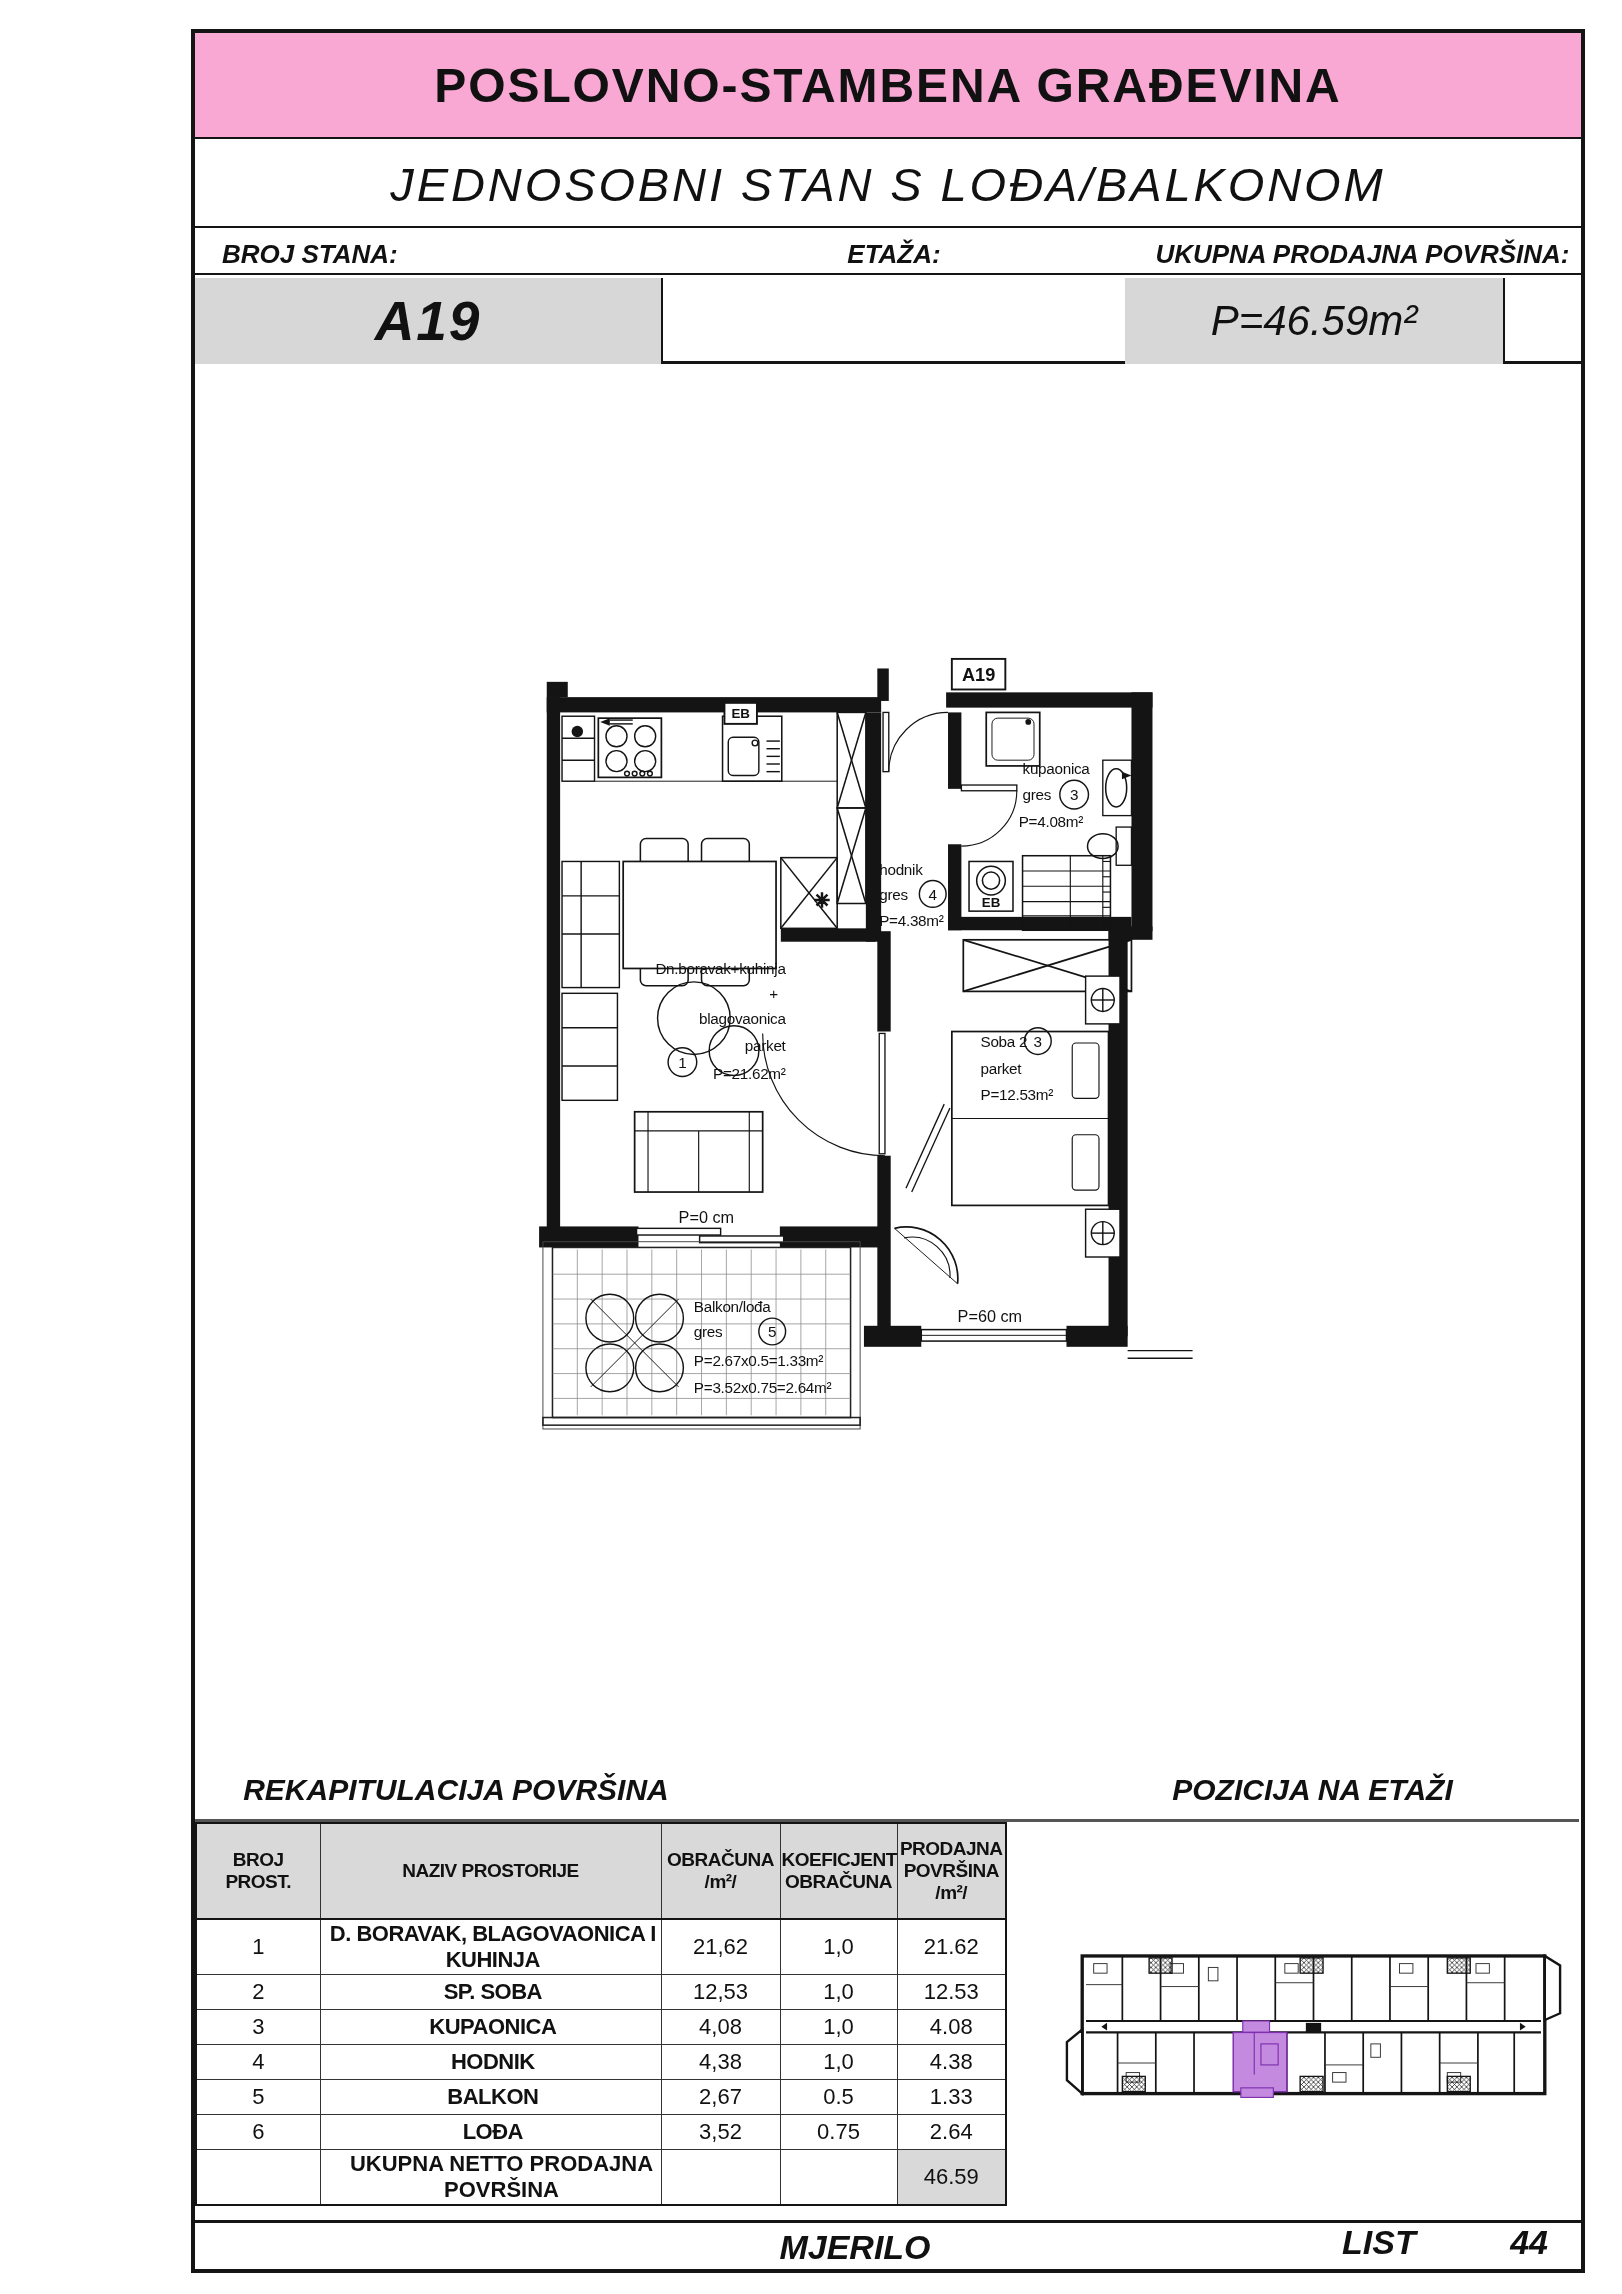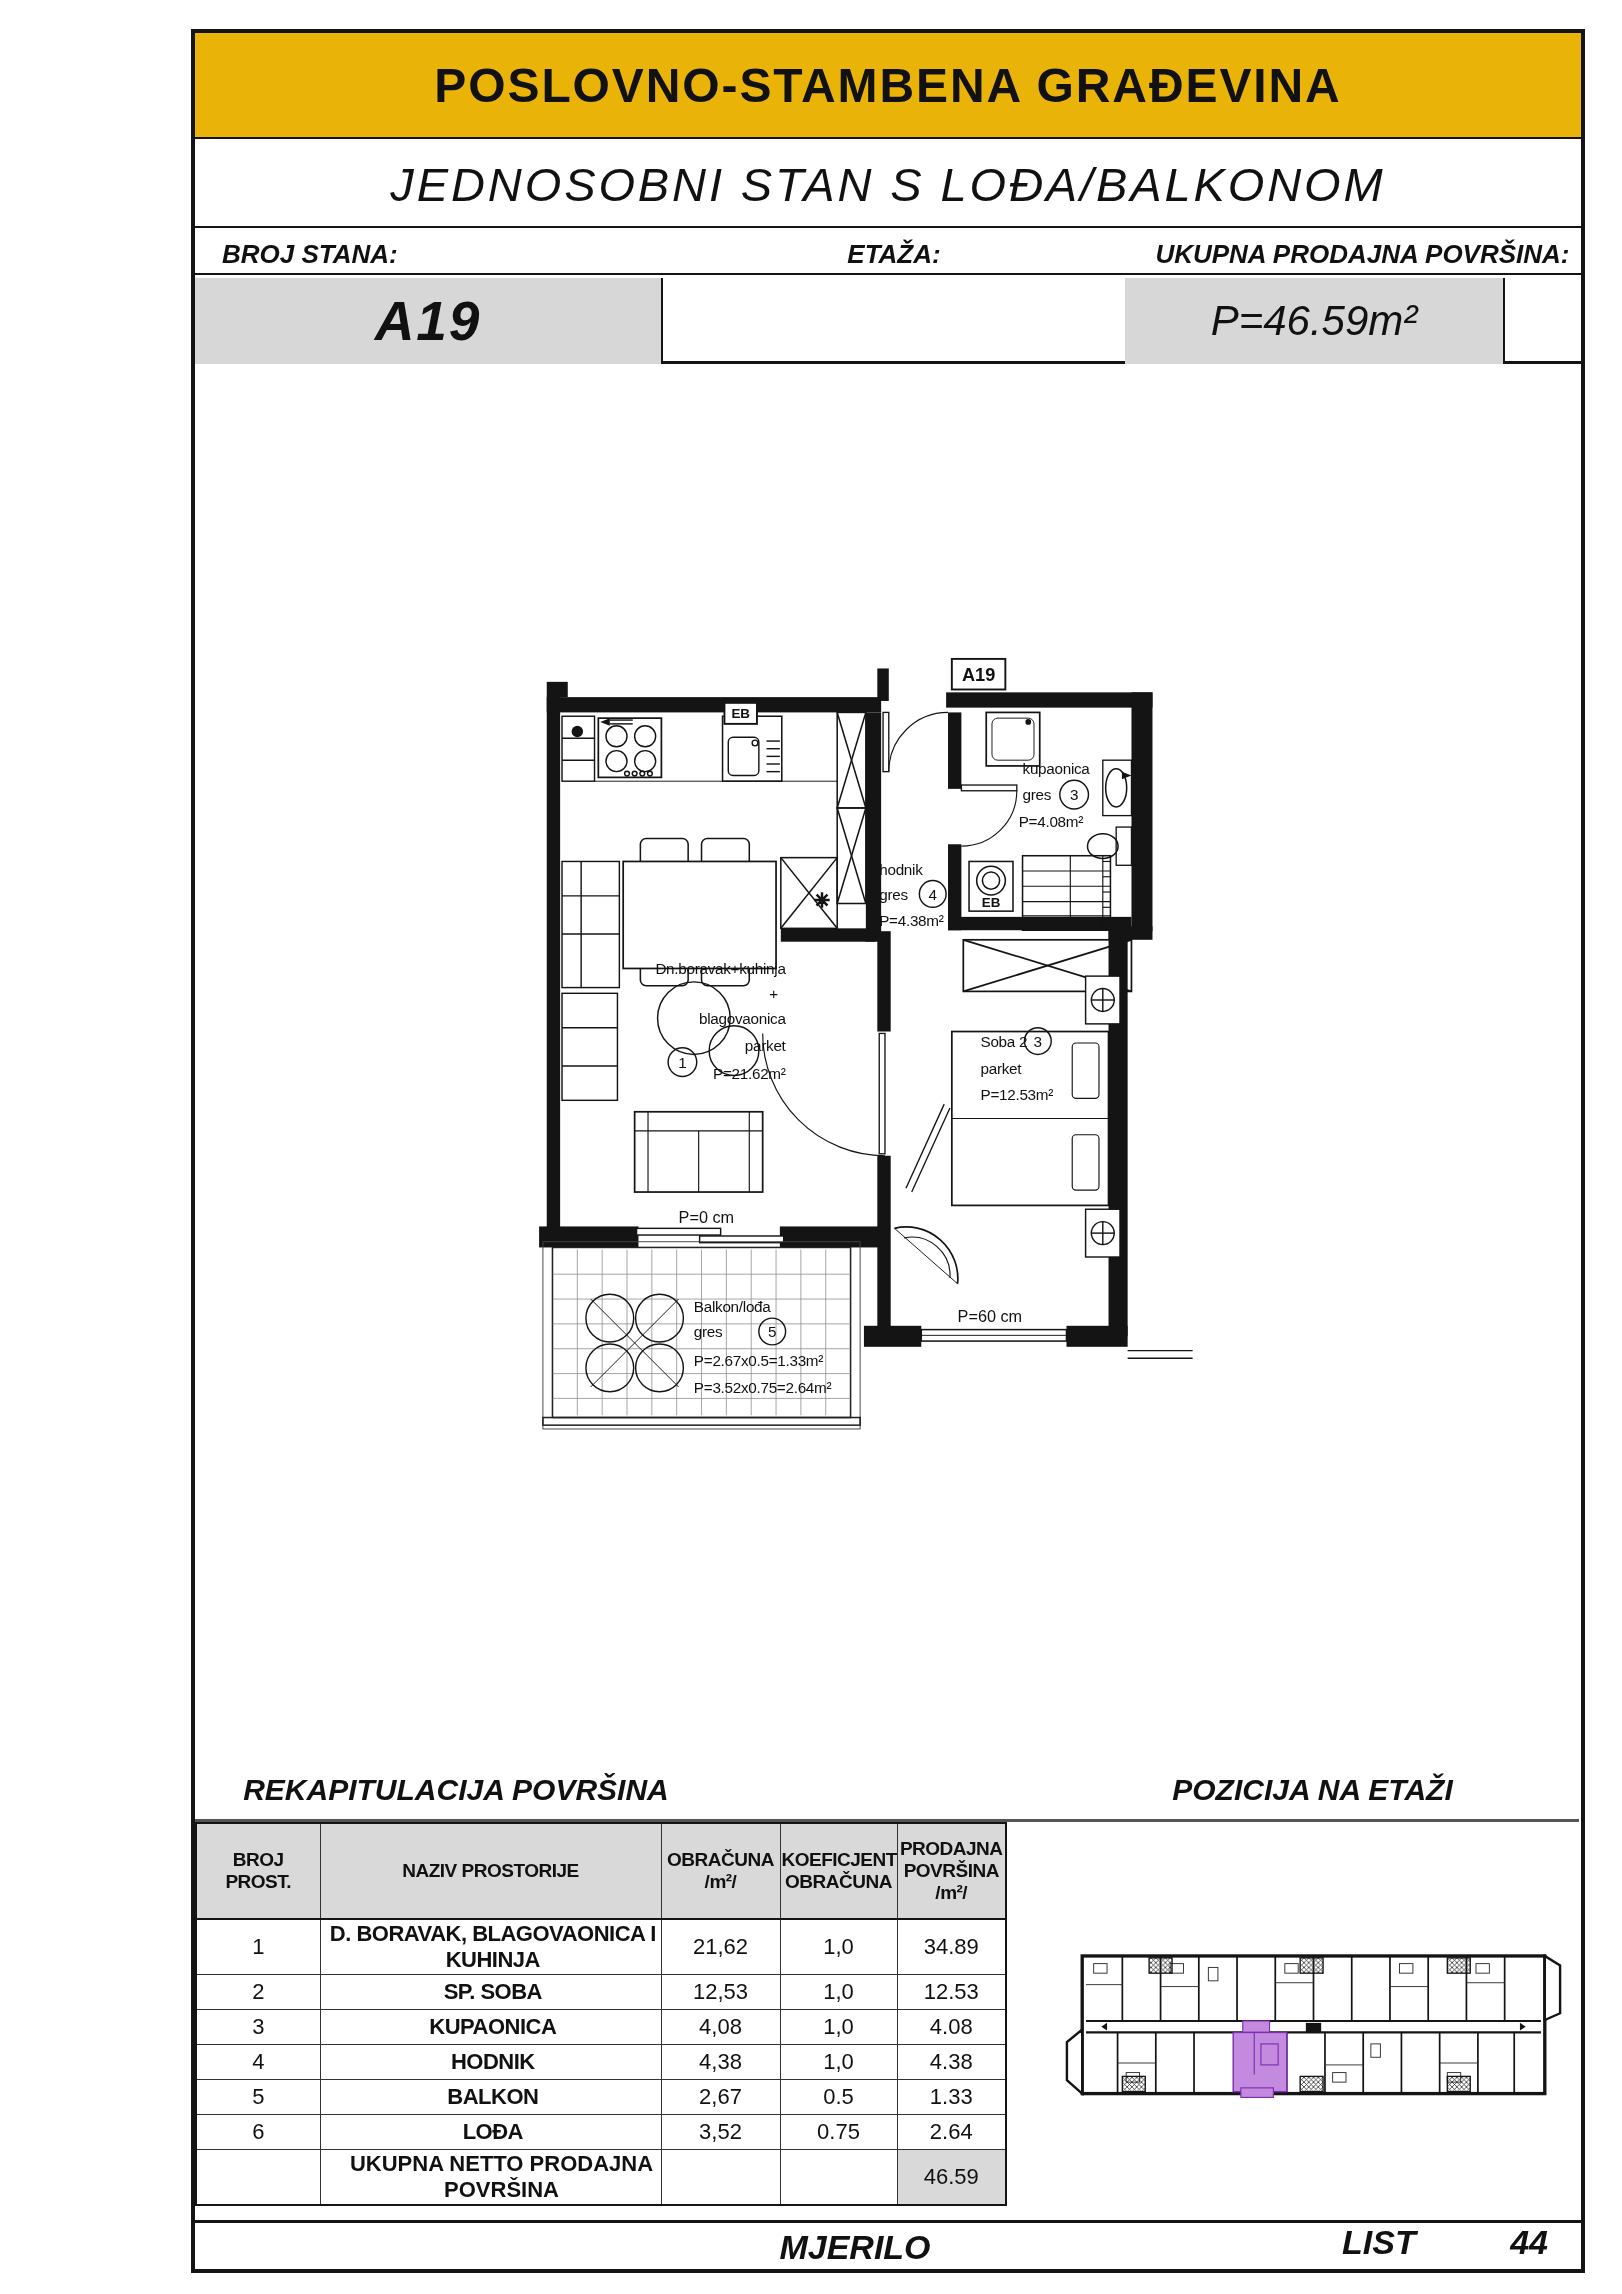--- a/index.html
+++ b/index.html
@@ -1,21 +1,21 @@
 <!DOCTYPE html>
 <html><head>
 <meta charset="utf-8">
 <style>
   html,body{margin:0;padding:0;background:#fff;}
   #page{position:relative;width:1622px;height:2294px;background:#fff;overflow:hidden;
         font-family:"Liberation Sans", sans-serif;color:#111;}
   .abs{position:absolute;}
   #frame{left:191px;top:29px;width:1394px;height:2244px;border:4.8px solid #141414;box-sizing:border-box;background:#fff;}
   
-  .row1{left:0;top:0;width:100%;height:106px;background:#eab308;border-bottom:2.9px solid #141414;
+  .row1{left:0;top:0;width:100%;height:106px;background:#f9a8d4;border-bottom:2.9px solid #141414;
         display:flex;align-items:center;justify-content:center;box-sizing:border-box;}
   .row1 span{font-weight:bold;font-size:48px;letter-spacing:1.9px;}
   .row2{left:0;top:109px;width:100%;height:86px;border-bottom:2.9px solid #141414;
         display:flex;align-items:center;justify-content:center;box-sizing:border-box;}
   .row2 span{font-style:italic;font-size:47px;letter-spacing:2.9px;}
   .row3{left:0;top:198px;width:100%;height:44px;border-bottom:2.9px solid #141414;box-sizing:border-box;}
   .row3 span{font-weight:bold;font-style:italic;font-size:26px;top:7.6px;}
   .row4{left:0;top:245px;width:100%;height:86px;border-bottom:3.8px solid #141414;box-sizing:border-box;}
   .gcell{top:0;height:86px;background:#d7d7d7;display:flex;align-items:center;justify-content:center;box-sizing:border-box;border-right:2.9px solid #141414;}
   .v-a19{font-weight:bold;font-style:italic;font-size:55px;letter-spacing:1.9px;}
@@ -371,21 +371,21 @@
         <th>NAZIV PROSTORIJE</th>
         <th>OBRAČUNA /m²/</th>
         <th>KOEFICJENT OBRAČUNA</th>
         <th>PRODAJNA POVRŠINA /m²/</th>
       </tr>
       <tr>
         <td>1</td>
             <td class="nm">D. BORAVAK, BLAGOVAONICA I KUHINJA</td>
         <td>21,62</td>
             <td>1,0</td>
-            <td>34.89</td>
+            <td>21.62</td>
       </tr>
       <tr>
         <td>2</td>
             <td class="nm">SP. SOBA</td>
         <td>12,53</td>
             <td>1,0</td>
             <td>12.53</td>
       </tr>
       <tr>
         <td>3</td>

